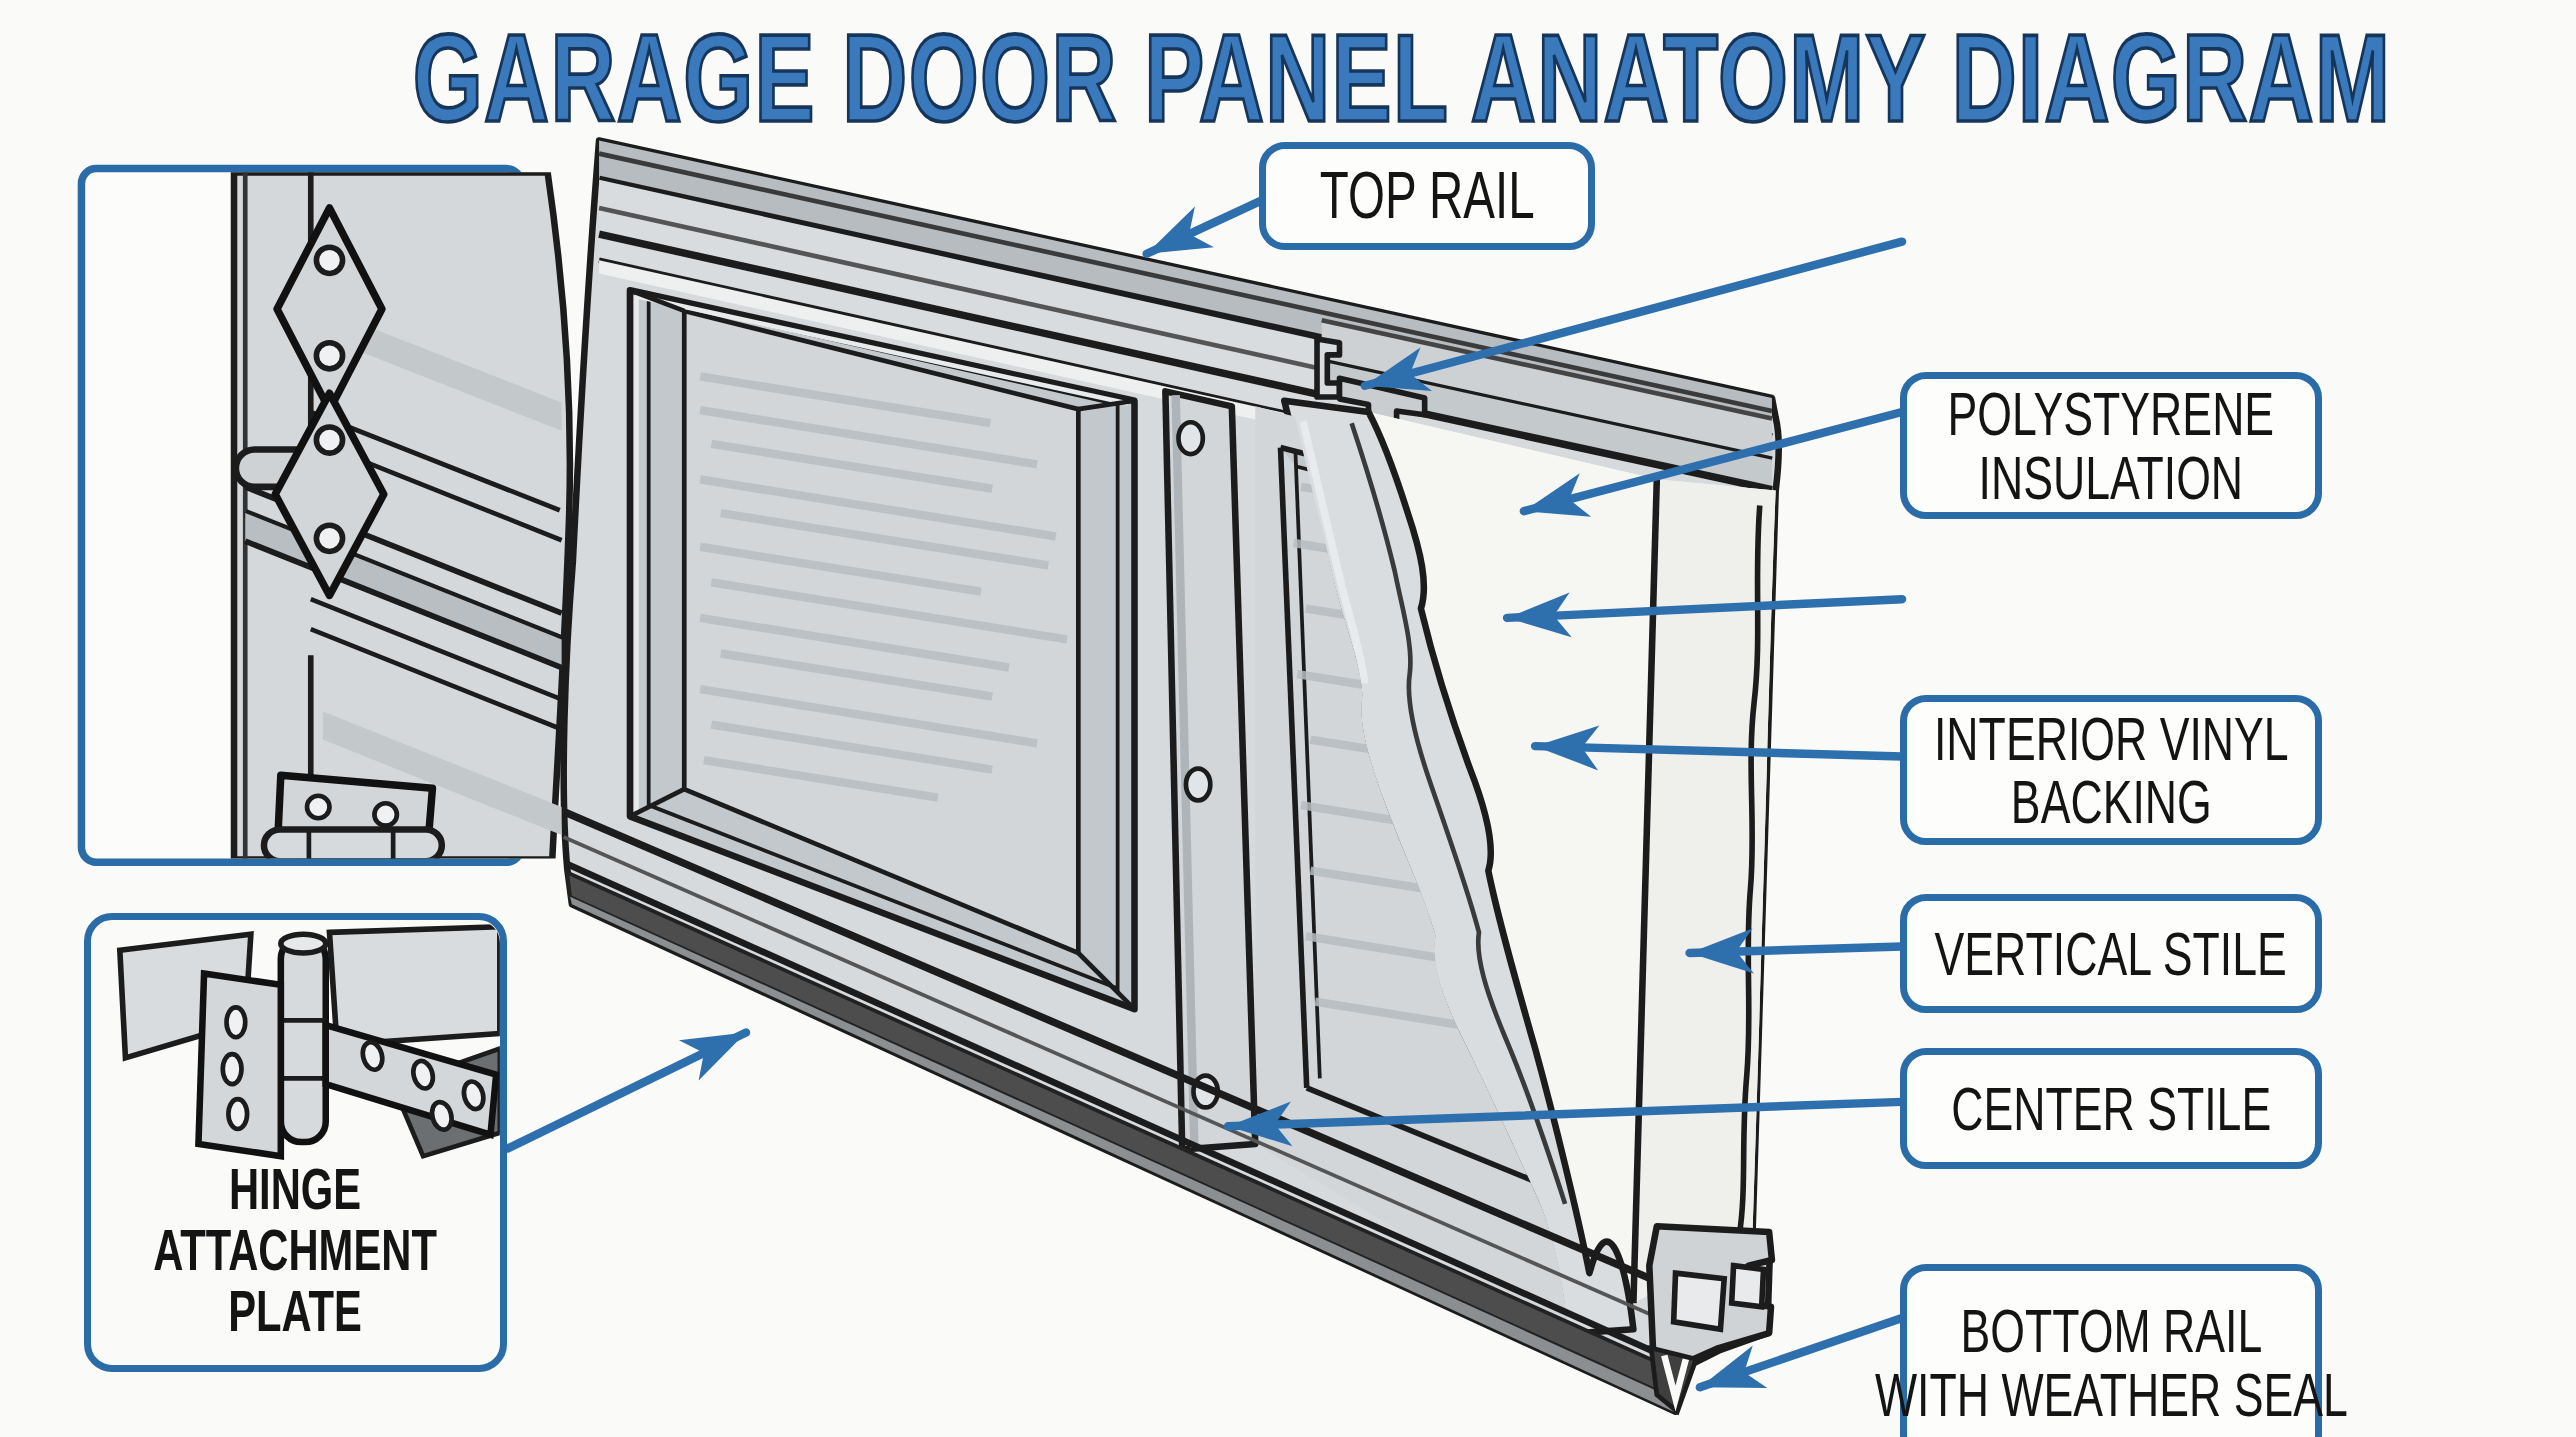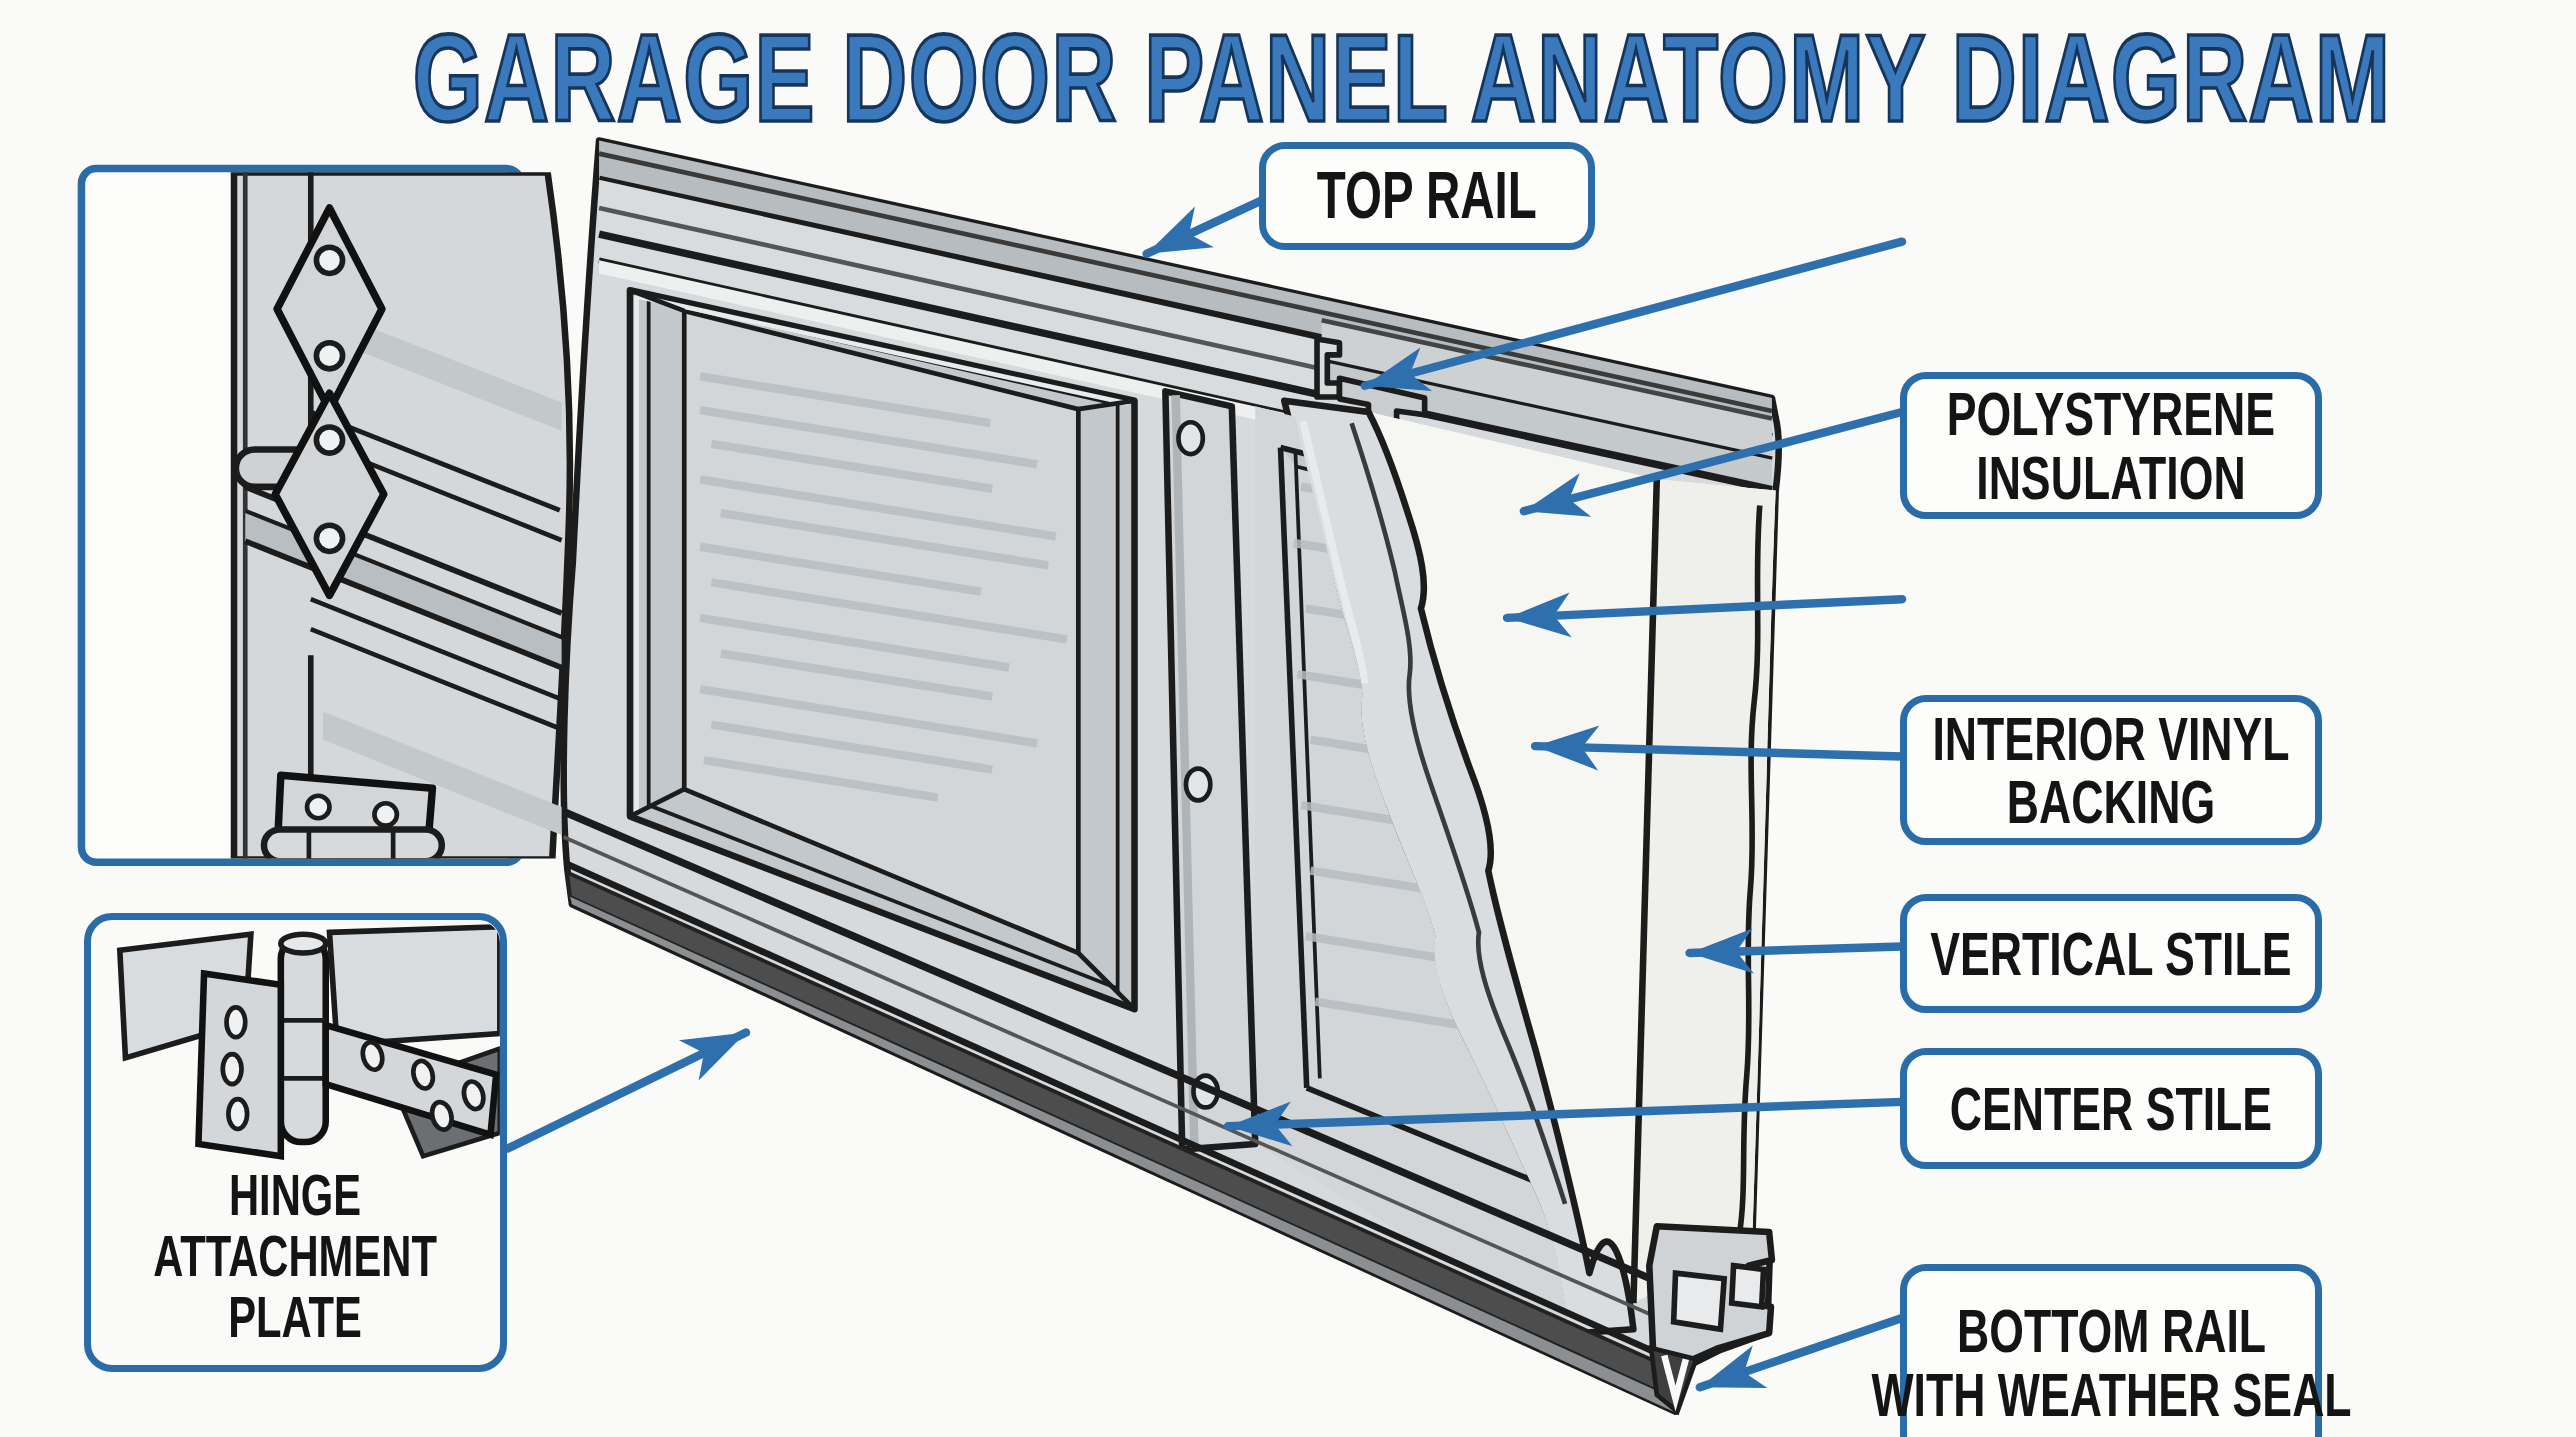--- a/index.html
+++ b/index.html
@@ -5,34 +5,34 @@
   html,body{margin:0;padding:0;width:2576px;height:1438px;overflow:hidden;
     background:#fafaf8;font-family:"Liberation Sans",sans-serif;}
   #stage{position:relative;width:2576px;height:1438px;}
   #art{position:absolute;left:0;top:0;z-index:1;}
   .cond{display:inline-block;transform:scaleX(.72);transform-origin:center;white-space:nowrap;}
   .title{position:absolute;left:0;top:5.6px;width:100%;text-align:center;z-index:2;
     font-size:125px;font-weight:700;letter-spacing:1.9px;color:#3b79bd;
     -webkit-text-stroke:3.7px #16355a;text-stroke:3.7px #16355a;padding-left:28px;}
   .label-box{position:absolute;z-index:2;border:7.5px solid #2a6ca8;border-radius:26px;
     background:#fdfdfb;display:flex;align-items:center;justify-content:center;
-    text-align:center;color:#141414;font-weight:700;font-size:62px;line-height:1.02;}
+    text-align:center;color:#141414;font-weight:400;font-size:62px;line-height:1.02;}
   .label-box .cond{transform:scaleX(.72);}
   #toprail-box{left:1259px;top:142px;width:322px;height:94px;font-size:66px;}
   #lb0{left:1900px;top:173px;width:408px;height:136px;}
   #lb1{left:1900px;top:343px;width:408px;height:133px;margin-top:29px;}
   #lb2{left:1900px;top:513px;width:408px;height:154px;}
   #lb3{left:1900px;top:695px;width:408px;height:136px;}
   #lb4{left:1900px;top:894px;width:408px;height:105px;}
   #lb5{left:1900px;top:1048px;width:408px;height:107px;align-items:center;}
   #lb6{left:1900px;top:1226px;width:408px;height:183px;margin-top:38px;}
   #hinge-box{left:84px;top:913px;width:423px;height:459px;z-index:2;position:absolute;
     border:7.5px solid #2a6ca8;border-radius:28px;background:transparent;
     display:flex;align-items:flex-end;justify-content:center;text-align:center;
-    color:#141414;font-weight:700;font-size:58px;line-height:1.05;padding-bottom:17px;box-sizing:border-box;}
+    color:#141414;font-weight:700;font-size:58px;line-height:1.05;padding-bottom:23px;box-sizing:border-box;}
 </style>
 </head>
 <body>
 
 <div id="stage">
 
   <svg id="art" width="2576" height="1438" viewBox="0 0 2752 1536">
     <defs>
       <pattern id="stip" width="34" height="34" patternUnits="userSpaceOnUse">
         <circle cx="6" cy="8" r="2.6" fill="#c7c7c3"></circle>

